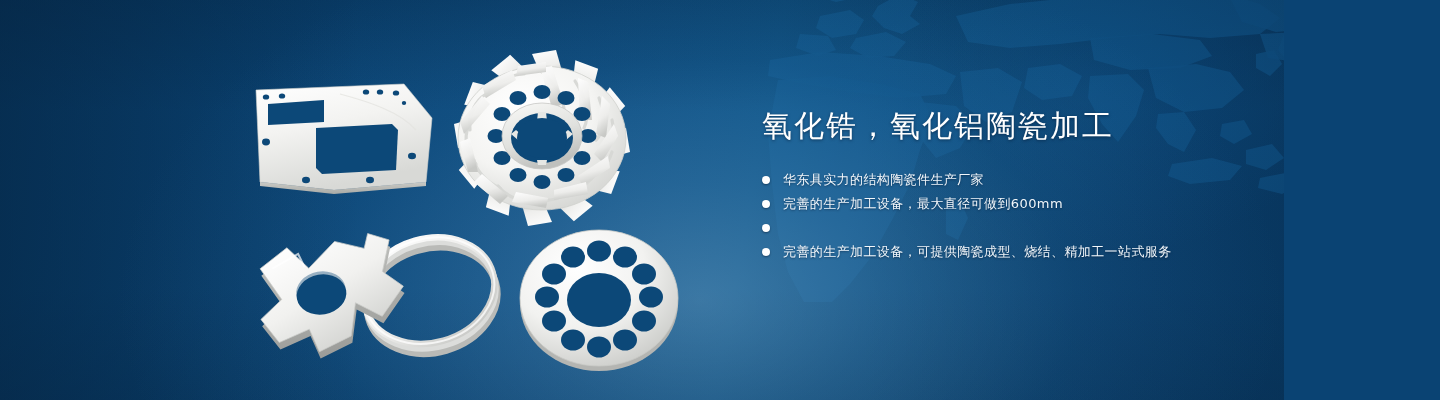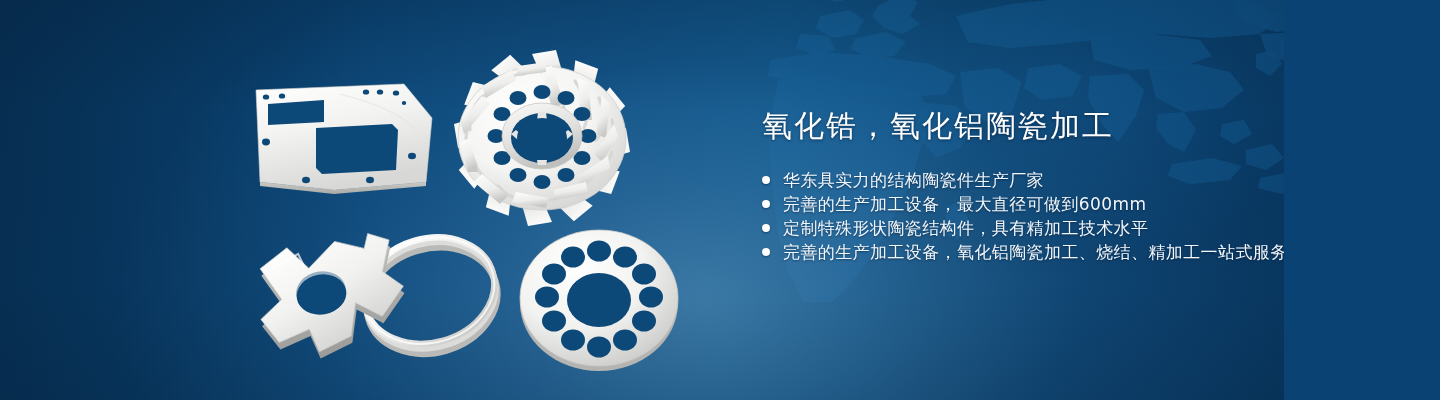--- a/index.html
+++ b/index.html
@@ -90,21 +90,21 @@
   }
   .bullet-dot {
     width:8px; height:8px;
     border-radius:50%;
     background:#ffffff;
     flex:0 0 8px;
     margin-right:13px;
     box-shadow:0 1px 2px rgba(0,15,35,0.45);
   }
   .bullet-text {
-    font-size:17px;
+    font-size:13px;
     color:#f2f7fb;
     letter-spacing:0.4px;
     line-height:24px;
     white-space:nowrap;
     text-shadow:0 1px 2px rgba(0,20,45,0.5);
   }
 
   
   .products { position:absolute; left:0; top:0; width:760px; height:400px; }
   .prod { position:absolute; }
@@ -436,22 +436,21 @@
       <div class="bullet-row">
         <span class="bullet-dot"></span>
         <span class="bullet-text">华东具实力的结构陶瓷件生产厂家</span>
       </div>
       <div class="bullet-row">
         <span class="bullet-dot"></span>
         <span class="bullet-text">完善的生产加工设备，最大直径可做到600mm</span>
       </div>
       <div class="bullet-row">
         <span class="bullet-dot"></span>
-        <span class="bullet-text">定制特殊形状陶瓷结构件，具有精加工技术水平</span>
       </div>
       <div class="bullet-row">
         <span class="bullet-dot"></span>
-        <span class="bullet-text">完善的生产加工设备，氧化铝陶瓷加工、烧结、精加工一站式服务</span>
+        <span class="bullet-text">完善的生产加工设备，可提供陶瓷成型、烧结、精加工一站式服务</span>
       </div>
     </div>
   </div>
 
 </div>
 
 </body></html>

